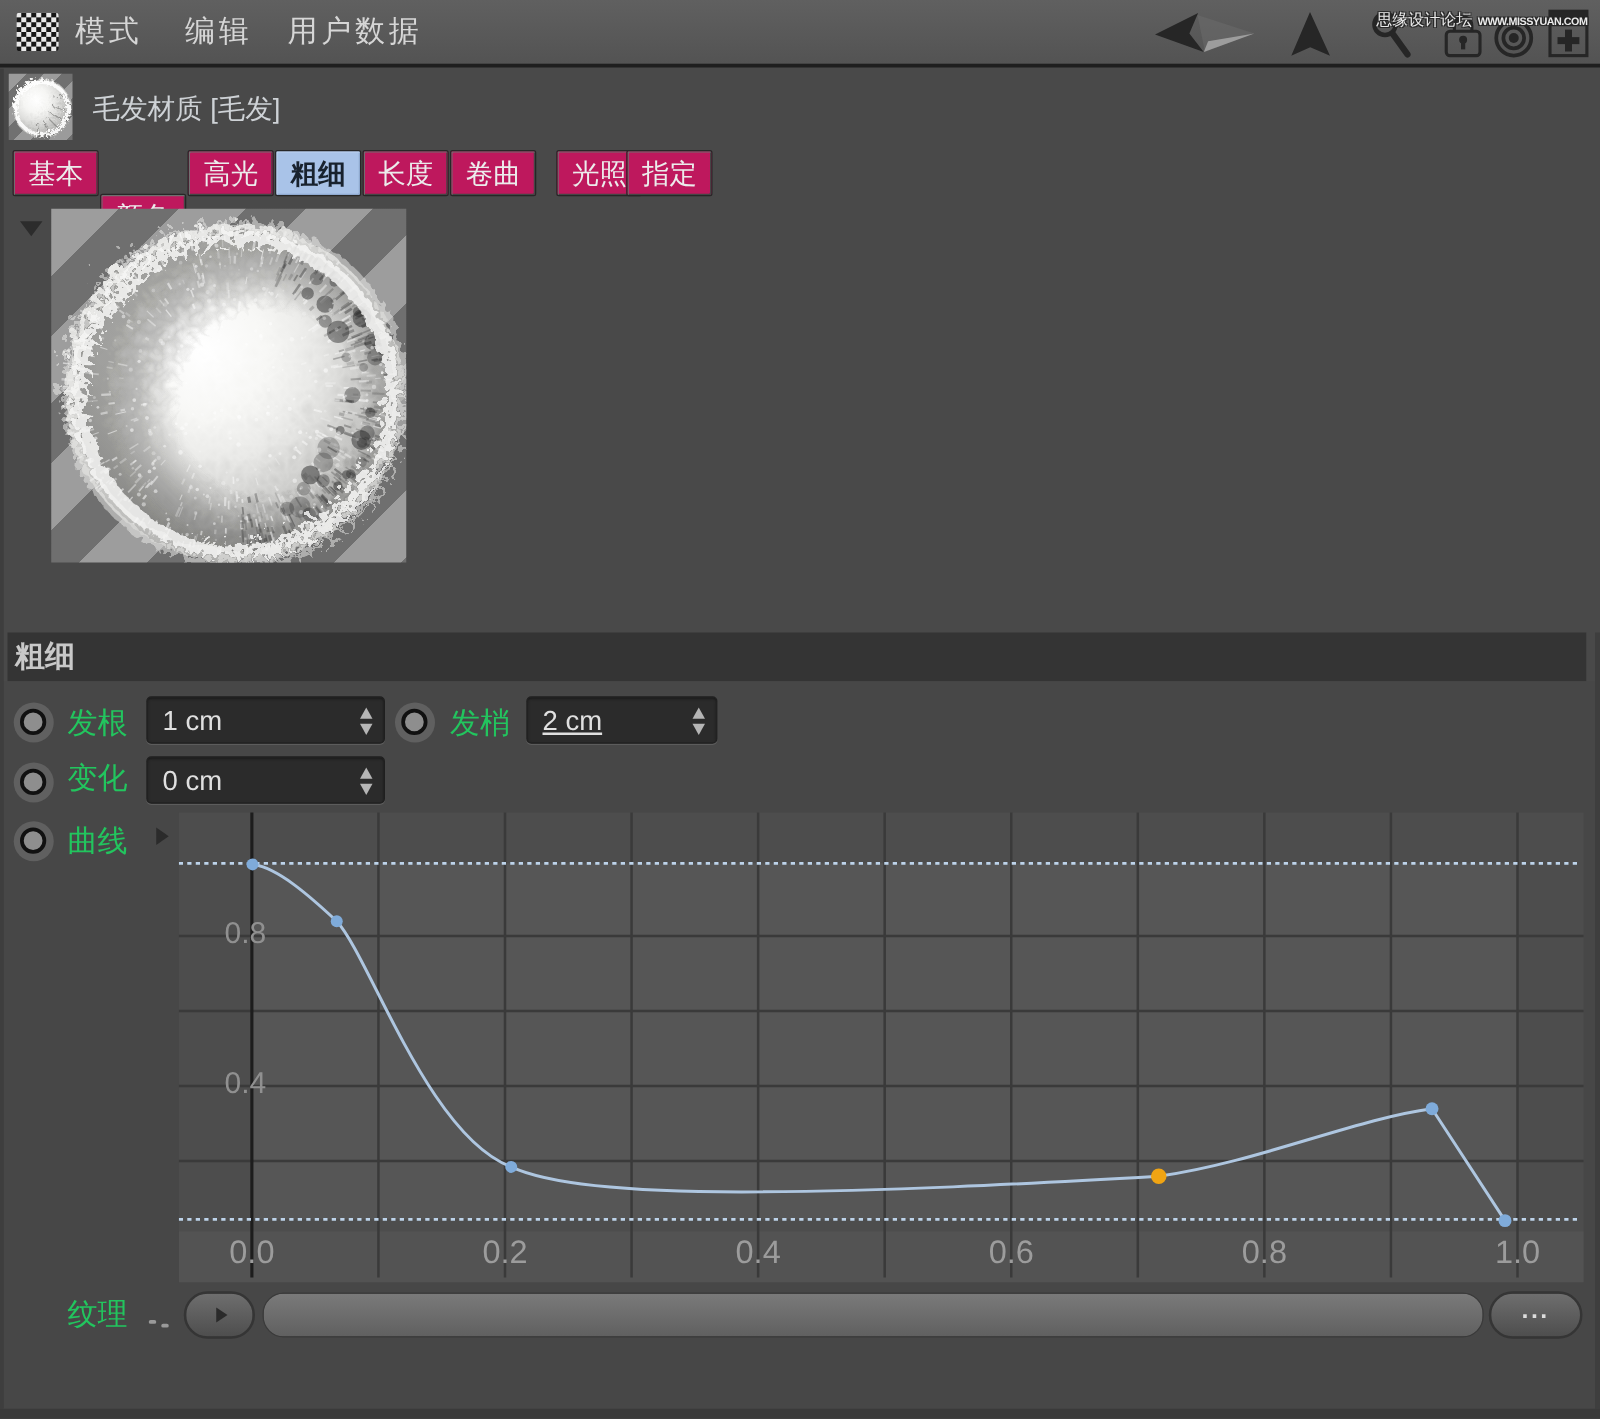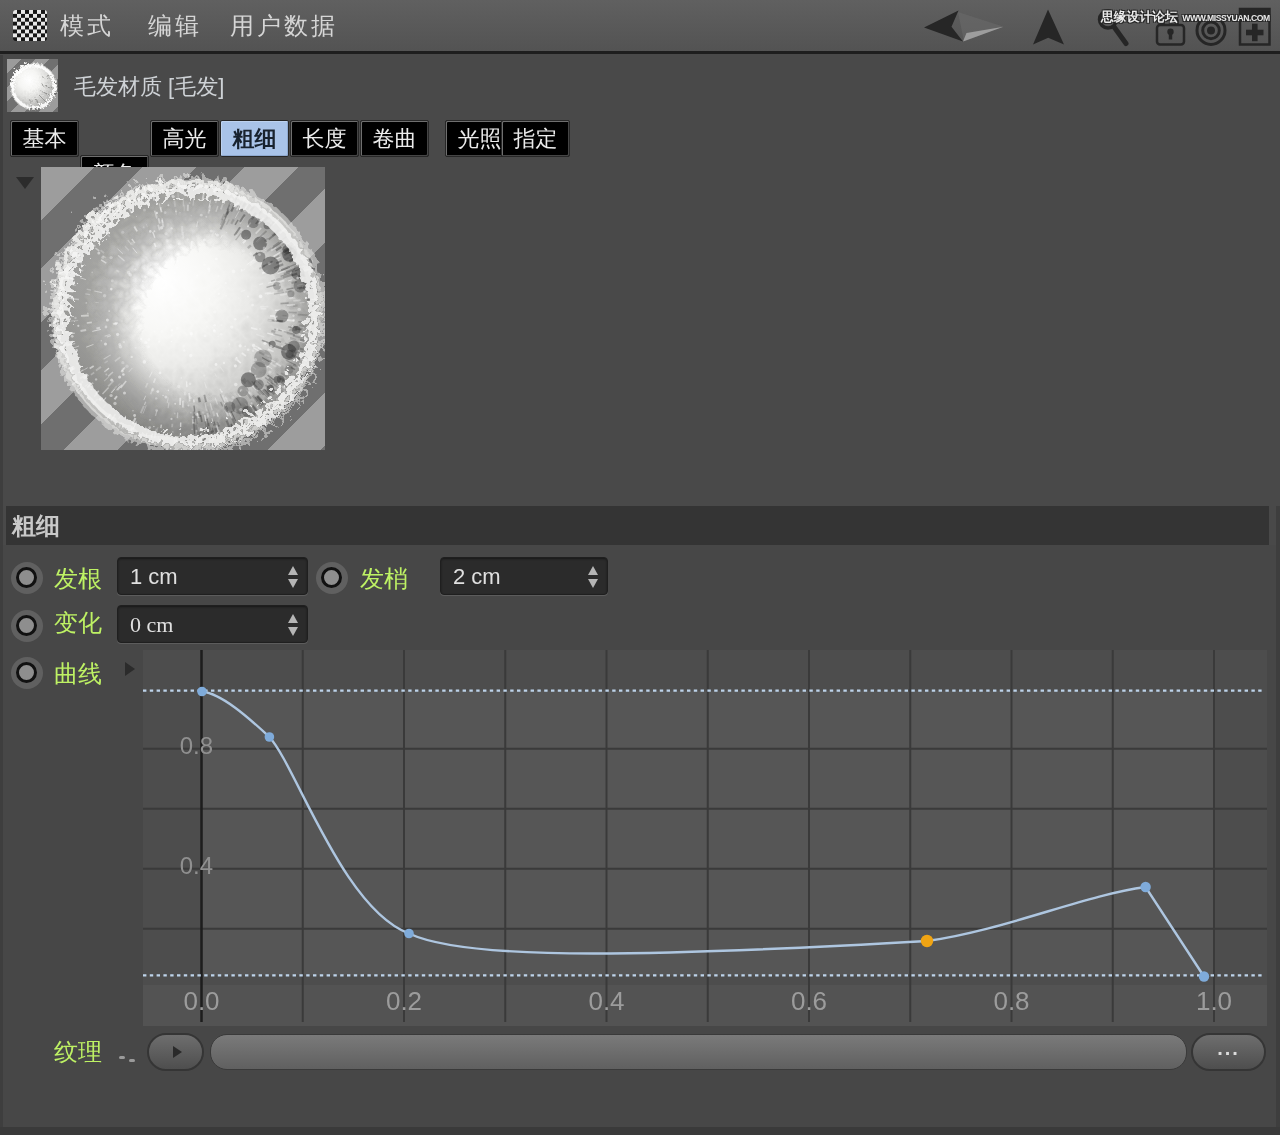--- a/index.html
+++ b/index.html
@@ -8,53 +8,53 @@
 
 #menubar{left:0;top:0;width:1280px;height:51px;background:linear-gradient(#606060,#535353);}
 #sep1{left:0;top:51px;width:1280px;height:3px;background:#1e1e1e;}
 .menuitem{top:0;height:51px;line-height:51px;color:#d6d6d6;font-size:24px;letter-spacing:3px;}
 #checker{left:13px;top:10px;width:34px;height:31px;background:repeating-conic-gradient(#161616 0% 25%,#e8e8e8 0% 50%) 0 0/8px 7.8px;border-radius:3px;}
 
 #balliconwrap{left:7px;top:59px;width:51px;height:53px;background:repeating-linear-gradient(135deg,#9b9b9b 0 10px,#707070 10px 20px);overflow:hidden;}
 #mattitle{left:74px;top:75px;height:24px;line-height:24px;font-size:22px;color:#ced2d6;}
 
 .tab{top:120px;height:35px;line-height:35px;text-align:center;font-size:22px;color:#ececec;
- background:#000000;border:1px solid #272727;border-radius:2px;
+ background:#be185d;border:1px solid #272727;border-radius:2px;
  box-shadow:inset 1px 1px 0 #6f6f6f, inset -1px -1px 0 #454545;}
 .tabsel{background:#a9c3e8 !important;color:#18222e !important;font-weight:bold;box-shadow:inset 1px 1px 0 #bdd2ef, inset -1px -1px 0 #8fa9cf !important;}
 
 #prevtri{left:16px;top:177px;width:0;height:0;border-left:9px solid transparent;border-right:9px solid transparent;border-top:12px solid #2c2c2c;}
 #preview{left:41px;top:167px;width:284px;height:283px;background:repeating-linear-gradient(135deg,#9d9d9d 0 38px,#6f6f6f 38px 72px);}
 
 #secbar{left:6px;top:506px;width:1263px;height:39px;background:#343434;color:#c9c9c9;font-size:24px;font-weight:bold;line-height:39px;}
 #lowerbg{left:0;top:545px;width:1280px;height:582px;background:#474747;}
 #bottomstrip{left:0;top:1127px;width:1280px;height:8px;background:#3a3a3a;}
 #leftedge{left:0;top:55px;width:3px;height:1072px;background:#3e3e3e;}
 #rightedge{left:1276px;top:506px;width:4px;height:621px;background:#3e3e3e;}
 
 .knob{width:32px;height:32px;border-radius:50%;background:#606060;}
 .knob:after{content:"";position:absolute;left:5px;top:5px;width:15px;height:15px;border-radius:50%;border:3.5px solid #111;background:#8e8e8e;}
-.lbl{font-size:24px;color:#bef264;height:28px;line-height:28px;}
+.lbl{font-size:24px;color:#22c55e;height:28px;line-height:28px;}
 
 .ibox{height:38px;background:#2b2b2b;border:1px solid #1f1f1f;border-radius:4px;
  box-shadow:0 1px 0 #5c5c5c, inset 0 1px 2px #181818;color:#e0e0e0;font-size:22px;line-height:38px;padding-left:12px;box-sizing:border-box;}
 .spin{position:absolute;right:8px;top:8px;width:12px;height:22px;}
 .spin:before{content:"";position:absolute;left:1px;top:0;width:0;height:0;border-left:5.5px solid transparent;border-right:5.5px solid transparent;border-bottom:9px solid #b5b5b5;}
 .spin:after{content:"";position:absolute;left:1px;bottom:0;width:0;height:0;border-left:5.5px solid transparent;border-right:5.5px solid transparent;border-top:9px solid #b5b5b5;}
 #curvetri{left:125px;top:662px;width:0;height:0;border-top:7px solid transparent;border-bottom:7px solid transparent;border-left:10px solid #2b2b2b;}
 
 #btnplay{left:147px;top:1033px;width:57px;height:38px;border-radius:19px;background:linear-gradient(#6e6e6e,#4e4e4e);border:2px solid #353535;box-sizing:border-box;}
 #btnplay:after{content:"";position:absolute;left:24px;top:11px;width:0;height:0;border-top:6px solid transparent;border-bottom:6px solid transparent;border-left:9px solid #2a2a2a;}
 #texbar{left:210px;top:1034px;width:977px;height:36px;border-radius:17px;background:linear-gradient(#7a7a7a,#606060);border:1.5px solid #3a3a3a;box-sizing:border-box;}
 #btndots{left:1191px;top:1033px;width:75px;height:38px;border-radius:19px;background:linear-gradient(#6e6e6e,#4e4e4e);border:2px solid #353535;box-sizing:border-box;color:#dcdcdc;font-size:20px;font-weight:bold;text-align:center;line-height:26px;letter-spacing:2px;}
 .wmdot{width:6px;height:3px;background:#9a9a9a;border-radius:2px;}
 
 #wm1{left:1101px;top:7px;white-space:nowrap;color:#f2f2f2;opacity:.96;
  text-shadow:-1px -1px 0 #262626,1px -1px 0 #262626,-1px 1px 0 #262626,1px 1px 0 #262626;}
-#wm1 .big{font-size:12.8px;font-weight:bold;letter-spacing:0px;}
+#wm1 .big{font-size:12.8px;font-weight:normal;letter-spacing:0px;}
 #wm1 .small{font-size:8.6px;font-weight:bold;letter-spacing:-0.4px;}
 </style>
 </head>
 <body>
 <div class="abs" id="menubar"></div>
 <div class="abs" id="sep1"></div>
 <div class="abs" id="checker"></div>
 <div class="abs menuitem" style="left:60px;">模式</div>
 <div class="abs menuitem" style="left:148px;text-align:center;">编辑</div>
 <div class="abs menuitem" style="left:230px;">用户数据</div>
@@ -1023,22 +1023,22 @@
 
 <div class="abs knob" style="left:11px;top:562px;"></div>
 <div class="abs knob" style="left:316px;top:562px;"></div>
 <div class="abs knob" style="left:11px;top:610px;"></div>
 <div class="abs knob" style="left:11px;top:657px;"></div>
 <div class="abs lbl" style="left:54px;top:565px;">发根</div>
 <div class="abs lbl" style="left:360px;top:565px;">发梢</div>
 <div class="abs lbl" style="left:54px;top:609px;text-align:center;">变化</div>
 <div class="abs lbl" style="left:54px;top:660px;">曲线</div>
 <div class="abs ibox" style="left:117px;top:557px;width:191px;">1 cm<div class="spin"></div></div>
-<div class="abs ibox" style="left:440px;top:557px;width:168px;">2 cm<div class="spin"></div></div>
-<div class="abs ibox" style="left:117px;top:605px;width:191px;font-family:Liberation Serif, serif;">0 cm<div class="spin"></div></div>
+<div class="abs ibox" style="left:421px;top:557px;width:153px;text-decoration:underline;">2 cm<div class="spin"></div></div>
+<div class="abs ibox" style="left:117px;top:605px;width:191px;">0 cm<div class="spin"></div></div>
 <div class="abs" id="curvetri"></div>
 
 <svg class="abs" style="left:143px;top:647px;" width="1124" height="379" viewBox="0 0 1124 379">
   <rect x="0" y="3" width="1124" height="335" fill="#4d4d4d"></rect>
   <rect x="0" y="338" width="1124" height="41" fill="#535353"></rect>
   <rect x="58.5" y="43.6" width="1012.5" height="284.8" fill="#565656"></rect>
   <g stroke="#3a3a3a" stroke-width="2">
     <line x1="159.75" y1="3" x2="159.75" y2="375"></line>
     <line x1="261" y1="3" x2="261" y2="375"></line>
     <line x1="362.25" y1="3" x2="362.25" y2="375"></line>

